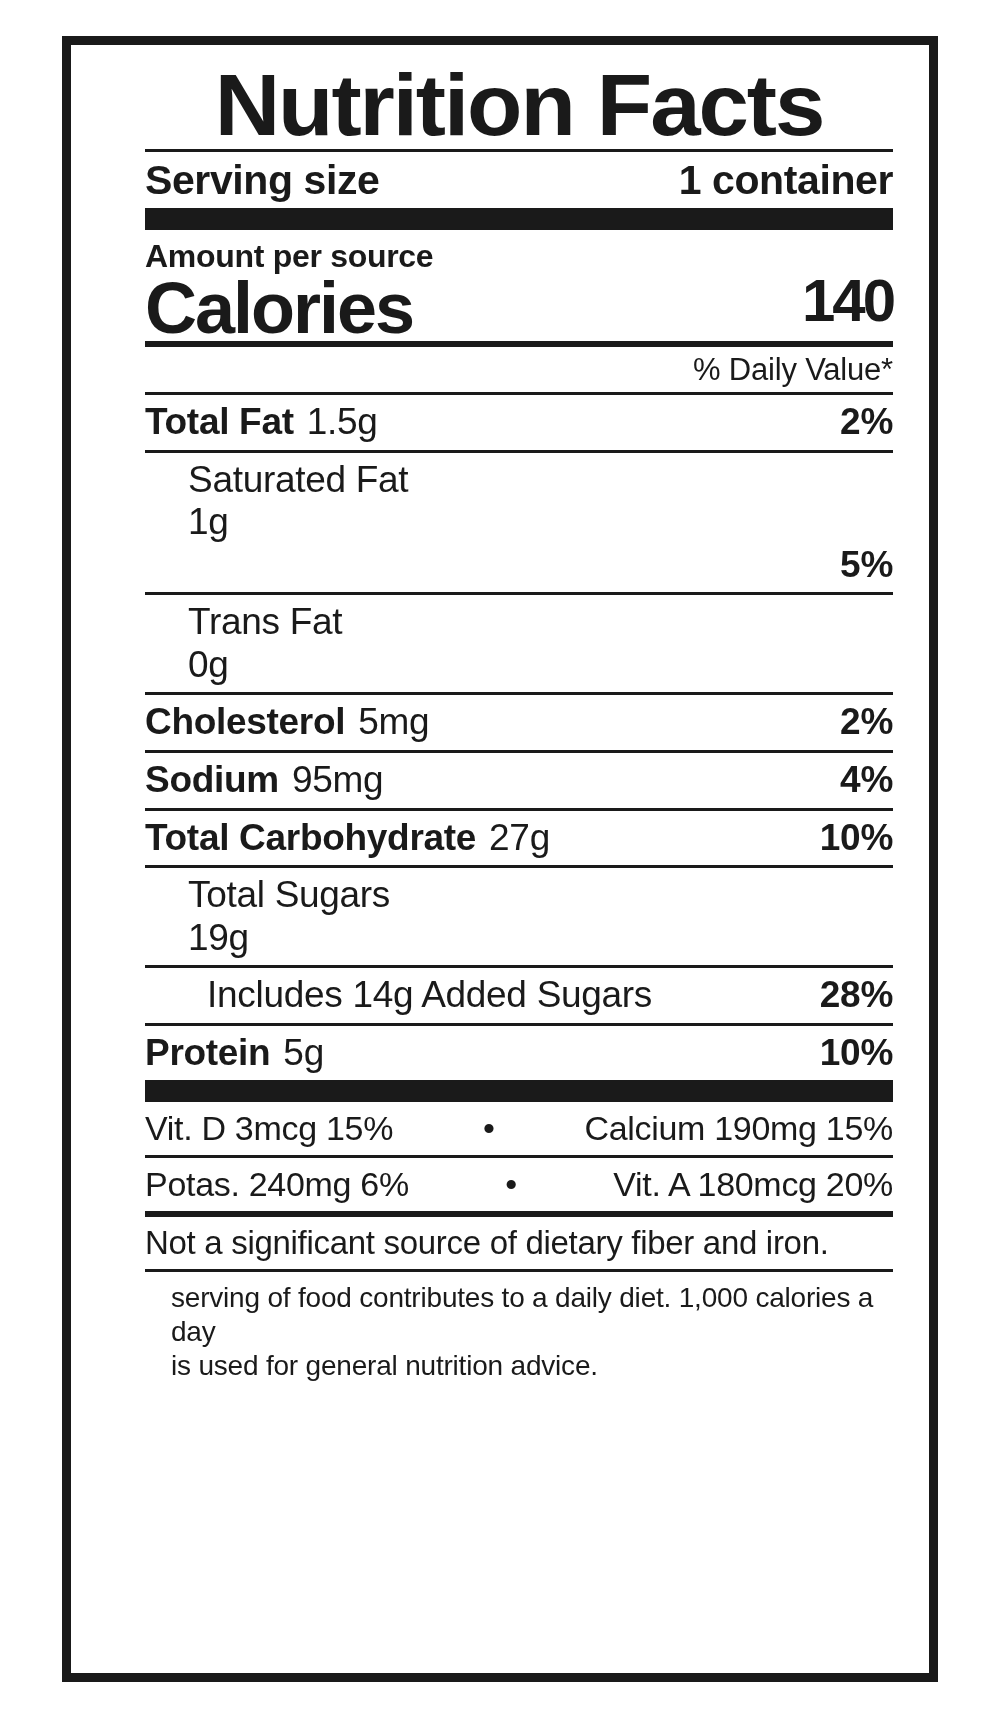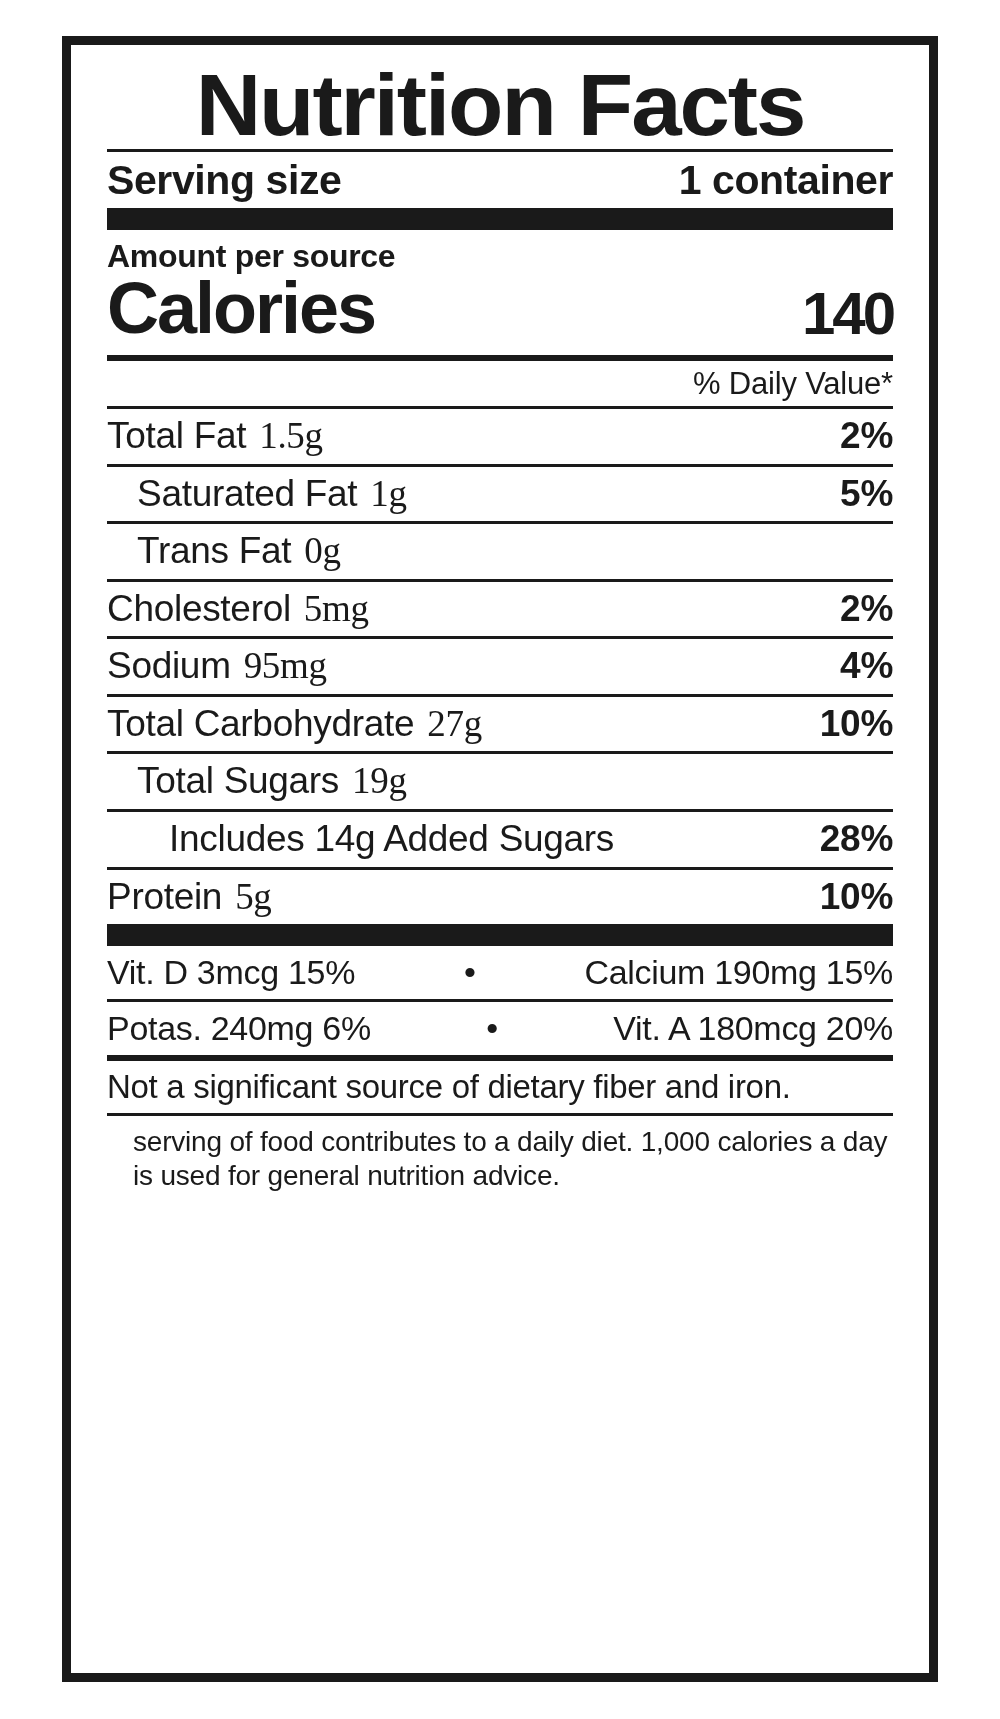--- a/index.html
+++ b/index.html
@@ -23,20 +23,21 @@
     width: 876px;
     height: 1646px;
     border: 9px solid #1a1a1a;
     background: #ffffff;
     padding: 0;
   }
   .inner {
     box-sizing: border-box;
     padding: 4px 36px 10px 36px;
     height: 100%;
+    margin-left: 38px;
   }
 
   
   .title {
     font-family: "Liberation Sans", sans-serif;
     font-weight: bold;
     font-size: 88px;
     line-height: 0.95;
     letter-spacing: -2px;
     text-align: center;
@@ -64,23 +65,23 @@
 
   .amount {
     font-weight: bold;
     font-size: 32px;
     padding: 8px 0 0 0;
     letter-spacing: -0.3px;
   }
 
   .calories-row {
     display: flex;
-    align-items: flex-end;
+    align-items: flex-start;
     justify-content: space-between;
-    padding: 0 0 14px 0;
+    padding: 0 0 0 0;
     gap: 16px;
   }
   .calories-label {
     font-weight: bold;
     font-size: 72px;
     line-height: 0.92;
     letter-spacing: -2px;
   }
   .calories-value {
     font-weight: bold;
@@ -99,24 +100,24 @@
 
   
   .nrow {
     display: flex;
     align-items: baseline;
     font-size: 37px;
     line-height: 1.15;
     padding: 6px 0 6px 0;
     letter-spacing: -0.3px;
   }
-  .nrow .nm { font-weight: normal; }
-  .nrow .amt { font-weight: normal; margin-left: 13px; font-family: Liberation Serif, serif; }
+  .nrow .nm { font-weight: bold; }
+  .nrow .amt { font-weight: normal; margin-left: 13px; }
   .nrow .pct { margin-left: auto; font-weight: bold; }
-  .nrow.indent { padding-left: 30px; }
+  .nrow.indent { padding-left: 30px; flex-direction: column; }
   .nrow.indent2 { padding-left: 62px; }
   .nrow.sub .nm { font-weight: normal; }
 
   
   .vrow {
     display: flex;
     align-items: baseline;
     font-size: 34px;
     padding: 7px 0 7px 0;
     letter-spacing: -0.3px;

